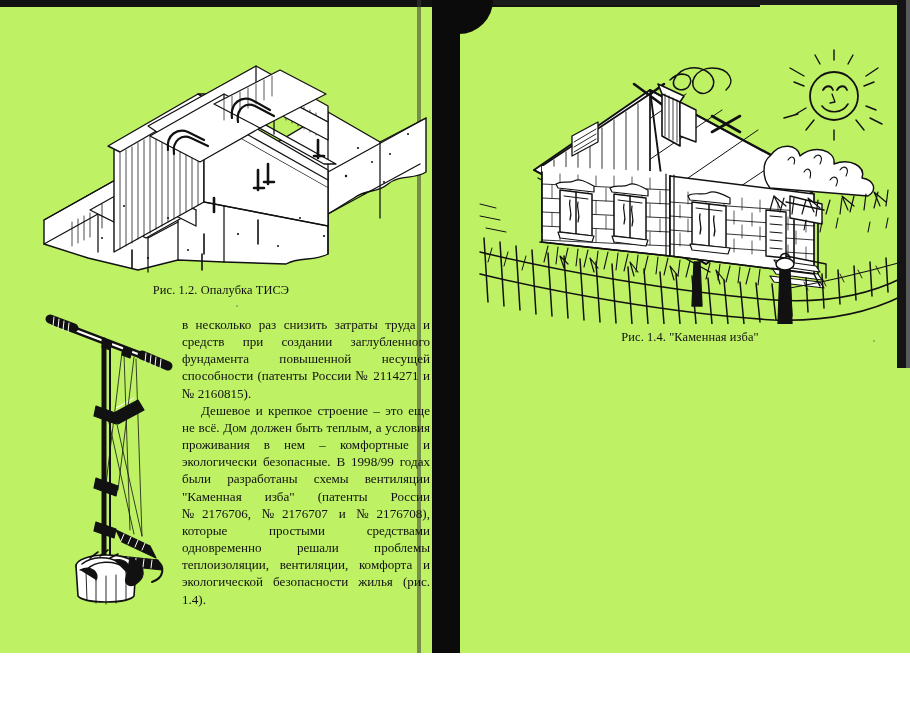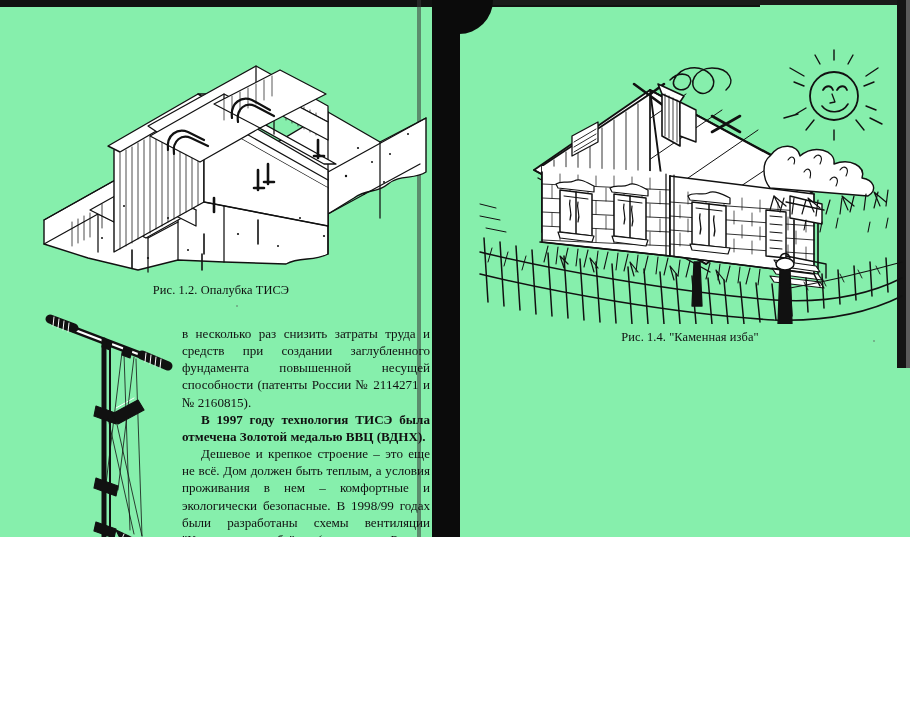--- a/index.html
+++ b/index.html
@@ -9,22 +9,22 @@
   }
   body {
     width: 910px; height: 707px;
     overflow: hidden;
     font-family: "Liberation Serif", serif;
     color: #0a0a0a;
   }
 
   #scan {
     position: relative;
-    width: 910px; height: 537px;
-    background: #86efac;
+    width: 910px; height: 653px;
+    background: #bef264;
     overflow: hidden;
   }
 
   
   .edge-top {
     position: absolute; left: 0; top: 0;
     width: 760px; height: 7px;
     background: #111;
   }
   .edge-top2 {
@@ -92,21 +92,21 @@
     -webkit-hyphens: none; hyphens: none;
   }
   .col p {
     margin: 0;
     text-indent: 1.45em;
   }
   .col p.noind { text-indent: 0; }
 
   
   #left-col {
-    left: 182px; top: 325px;
+    left: 182px; top: 316px;
     width: 248px;
     font-size: 13.1px;
     line-height: 17.15px;
   }
 
   .bold { font-weight: bold; }
 
   .folio {
     position: absolute;
     font-family: Liberation Sans, sans-serif;
@@ -304,21 +304,20 @@
 
         <path d="M92 250 C106 254 110 268 98 276 C92 280 86 276 88 270 Z" fill="#111"></path>
 
         <path d="M52 250 L60 244 M62 248 L70 242 M72 250 L80 246" stroke-width="1.6"></path>
       </svg>
     </div>
 
 
     <div class="col" id="left-col">
       <p class="noind">в несколько раз снизить затраты труда и средств при создании заглубленного фундамента повышенной несущей способности (патенты России № 2114271 и № 2160815).</p>
-      <p class="bold">В 1997 году технология ТИСЭ была отмечена Золотой медалью ВВЦ (ВДНХ).</p>
       <p>Дешевое и крепкое строение – это еще не всё. Дом должен быть теплым, а условия проживания в нем – комфортные и экологически безопасные. В 1998/99 годах были разработаны схемы вентиляции "Каменная изба" (патенты России №2176706, №2176707 и №2176708), которые простыми средствами одновременно решали проблемы теплоизоляции, вентиляции, комфорта и экологической безопасности жилья (рис. 1.4).</p>
     </div>
 
     <div class="folio" id="folio-left">10</div>
   </div>
 
   <div class="page page-right">
 
     <div class="figure" style="left:14px; top:24px;">
       <svg width="430" height="300" viewBox="0 0 430 300" fill="none" stroke="#111" stroke-width="1.3" stroke-linejoin="round" stroke-linecap="round">

